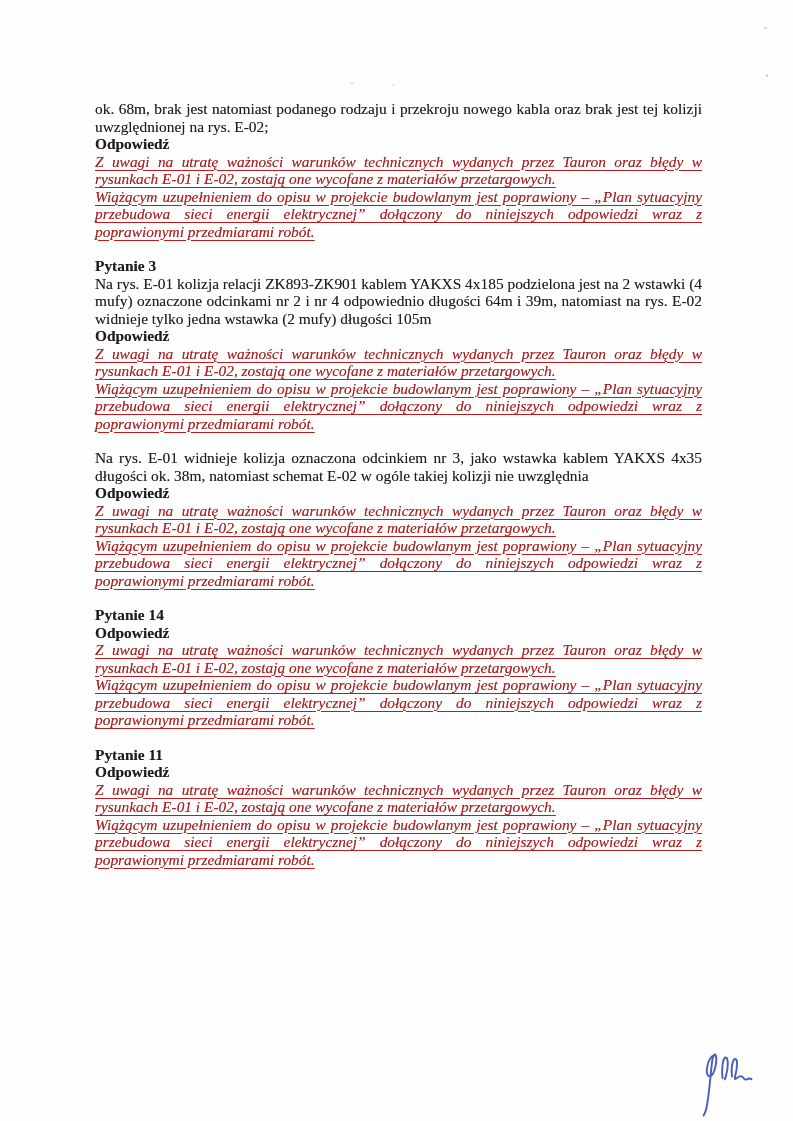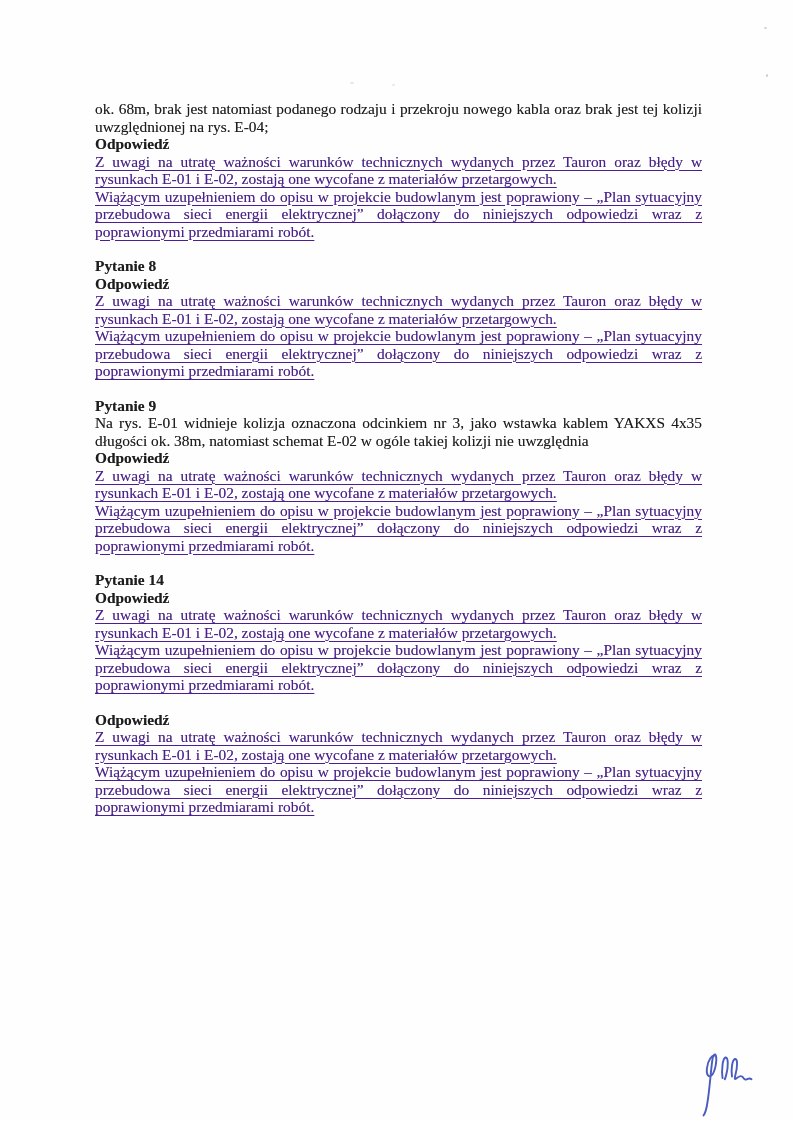--- a/index.html
+++ b/index.html
@@ -34,24 +34,25 @@
     margin: 0;
     padding: 0;
   }
   .q-heading {
     font-weight: bold;
   }
   .answer-label {
     font-weight: bold;
   }
   .answer-text {
+    font-style: italic;
     text-decoration: underline;
     text-decoration-thickness: 1.3px;
     text-underline-offset: 2.5px;
-    color: #4c1d95;
+    color: #b91c1c;
   }
   .signature {
     position: absolute;
     left: 696px;
     top: 1042px;
     width: 62px;
     height: 76px;
   }
   .speck {
     position: absolute;
@@ -63,49 +64,50 @@
   .speck-d { left: 392px; top: 84px;  width: 3px; height: 2px; background: rgba(205,150,150,0.28); }
 </style>
 </head>
 <body>
 
 <div class="page">
 
   <div class="content">
 
     <section class="qa-block">
-      <p class="body-text">ok. 68m, brak jest natomiast podanego rodzaju i przekroju nowego kabla oraz brak jest tej kolizji uwzględnionej na rys. E-04;</p>
+      <p class="body-text">ok. 68m, brak jest natomiast podanego rodzaju i przekroju nowego kabla oraz brak jest tej kolizji uwzględnionej na rys. E-02;</p>
       <p class="answer-label">Odpowiedź</p>
       <p class="answer-text">Z uwagi na utratę ważności warunków technicznych wydanych przez Tauron oraz błędy w rysunkach E-01 i E-02, zostają one wycofane z materiałów przetargowych.</p>
       <p class="answer-text">Wiążącym uzupełnieniem do opisu w projekcie budowlanym jest poprawiony – „Plan sytuacyjny przebudowa sieci energii elektrycznej” dołączony do niniejszych odpowiedzi wraz z poprawionymi przedmiarami robót.</p>
     </section>
 
     <section class="qa-block">
-      <p class="q-heading">Pytanie 8</p>
+      <p class="q-heading">Pytanie 3</p>
+      <p class="body-text">Na rys. E-01 kolizja relacji ZK893-ZK901 kablem YAKXS 4x185 podzielona jest na 2 wstawki (4 mufy) oznaczone odcinkami nr 2 i  nr 4 odpowiednio długości 64m i 39m, natomiast na rys. E-02 widnieje tylko jedna wstawka (2 mufy) długości 105m</p>
       <p class="answer-label">Odpowiedź</p>
       <p class="answer-text">Z uwagi na utratę ważności warunków technicznych wydanych przez Tauron oraz błędy w rysunkach E-01 i E-02, zostają one wycofane z materiałów przetargowych.</p>
       <p class="answer-text">Wiążącym uzupełnieniem do opisu w projekcie budowlanym jest poprawiony – „Plan sytuacyjny przebudowa sieci energii elektrycznej” dołączony do niniejszych odpowiedzi wraz z poprawionymi przedmiarami robót.</p>
     </section>
 
     <section class="qa-block">
-      <p class="q-heading">Pytanie 9</p>
       <p class="body-text">Na rys. E-01 widnieje kolizja oznaczona odcinkiem nr 3, jako wstawka kablem YAKXS 4x35 długości ok. 38m, natomiast schemat E-02 w ogóle takiej kolizji nie uwzględnia</p>
       <p class="answer-label">Odpowiedź</p>
       <p class="answer-text">Z uwagi na utratę ważności warunków technicznych wydanych przez Tauron oraz błędy w rysunkach E-01 i E-02, zostają one wycofane z materiałów przetargowych.</p>
       <p class="answer-text">Wiążącym uzupełnieniem do opisu w projekcie budowlanym jest poprawiony – „Plan sytuacyjny przebudowa sieci energii elektrycznej” dołączony do niniejszych odpowiedzi wraz z poprawionymi przedmiarami robót.</p>
     </section>
 
     <section class="qa-block">
       <p class="q-heading">Pytanie 14</p>
       <p class="answer-label">Odpowiedź</p>
       <p class="answer-text">Z uwagi na utratę ważności warunków technicznych wydanych przez Tauron oraz błędy w rysunkach E-01 i E-02, zostają one wycofane z materiałów przetargowych.</p>
       <p class="answer-text">Wiążącym uzupełnieniem do opisu w projekcie budowlanym jest poprawiony – „Plan sytuacyjny przebudowa sieci energii elektrycznej” dołączony do niniejszych odpowiedzi wraz z poprawionymi przedmiarami robót.</p>
     </section>
 
     <section class="qa-block">
+      <p class="q-heading">Pytanie 11</p>
       <p class="answer-label">Odpowiedź</p>
       <p class="answer-text">Z uwagi na utratę ważności warunków technicznych wydanych przez Tauron oraz błędy w rysunkach E-01 i E-02, zostają one wycofane z materiałów przetargowych.</p>
       <p class="answer-text">Wiążącym uzupełnieniem do opisu w projekcie budowlanym jest poprawiony – „Plan sytuacyjny przebudowa sieci energii elektrycznej” dołączony do niniejszych odpowiedzi wraz z poprawionymi przedmiarami robót.</p>
     </section>
 
   </div>
 
   <svg class="signature" viewBox="0 0 62 76" xmlns="http://www.w3.org/2000/svg" aria-hidden="true">
     <g fill="none" stroke="#4a5cc0" stroke-width="1.9" stroke-linecap="round" stroke-linejoin="round">
       <path d="M 20,14

